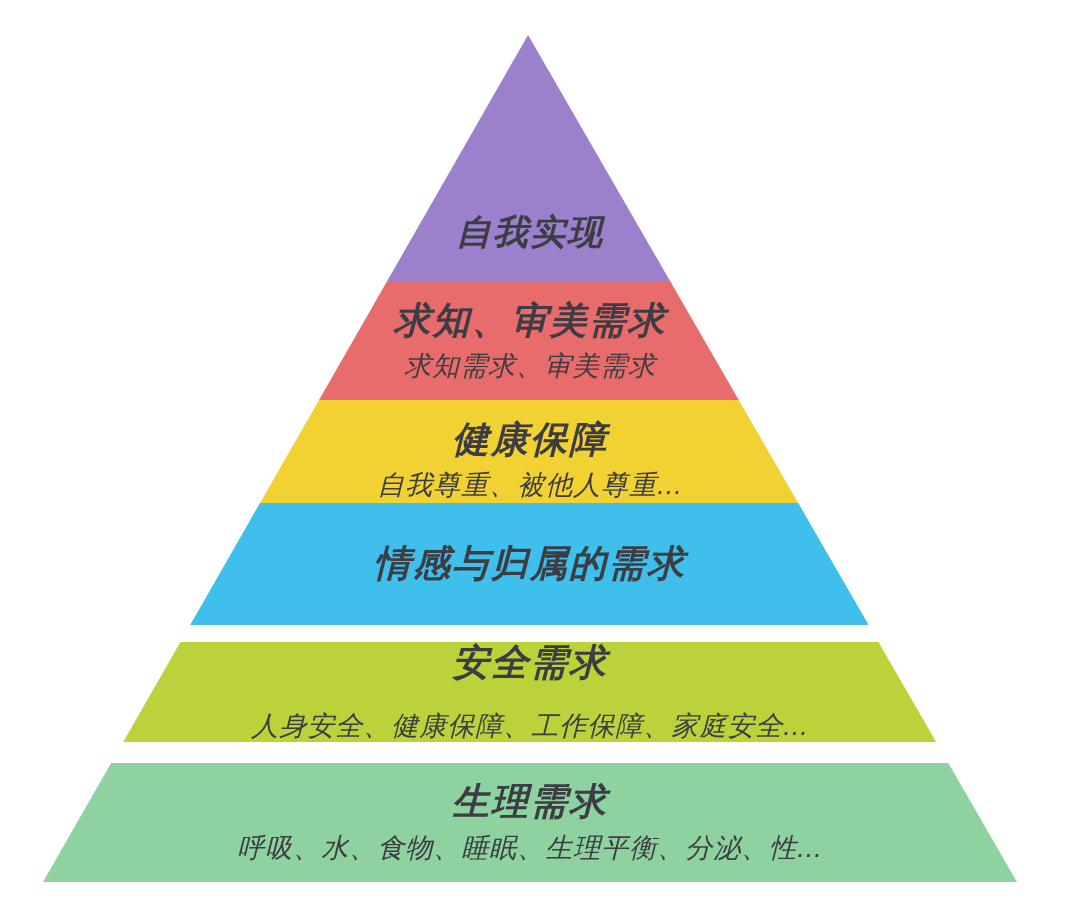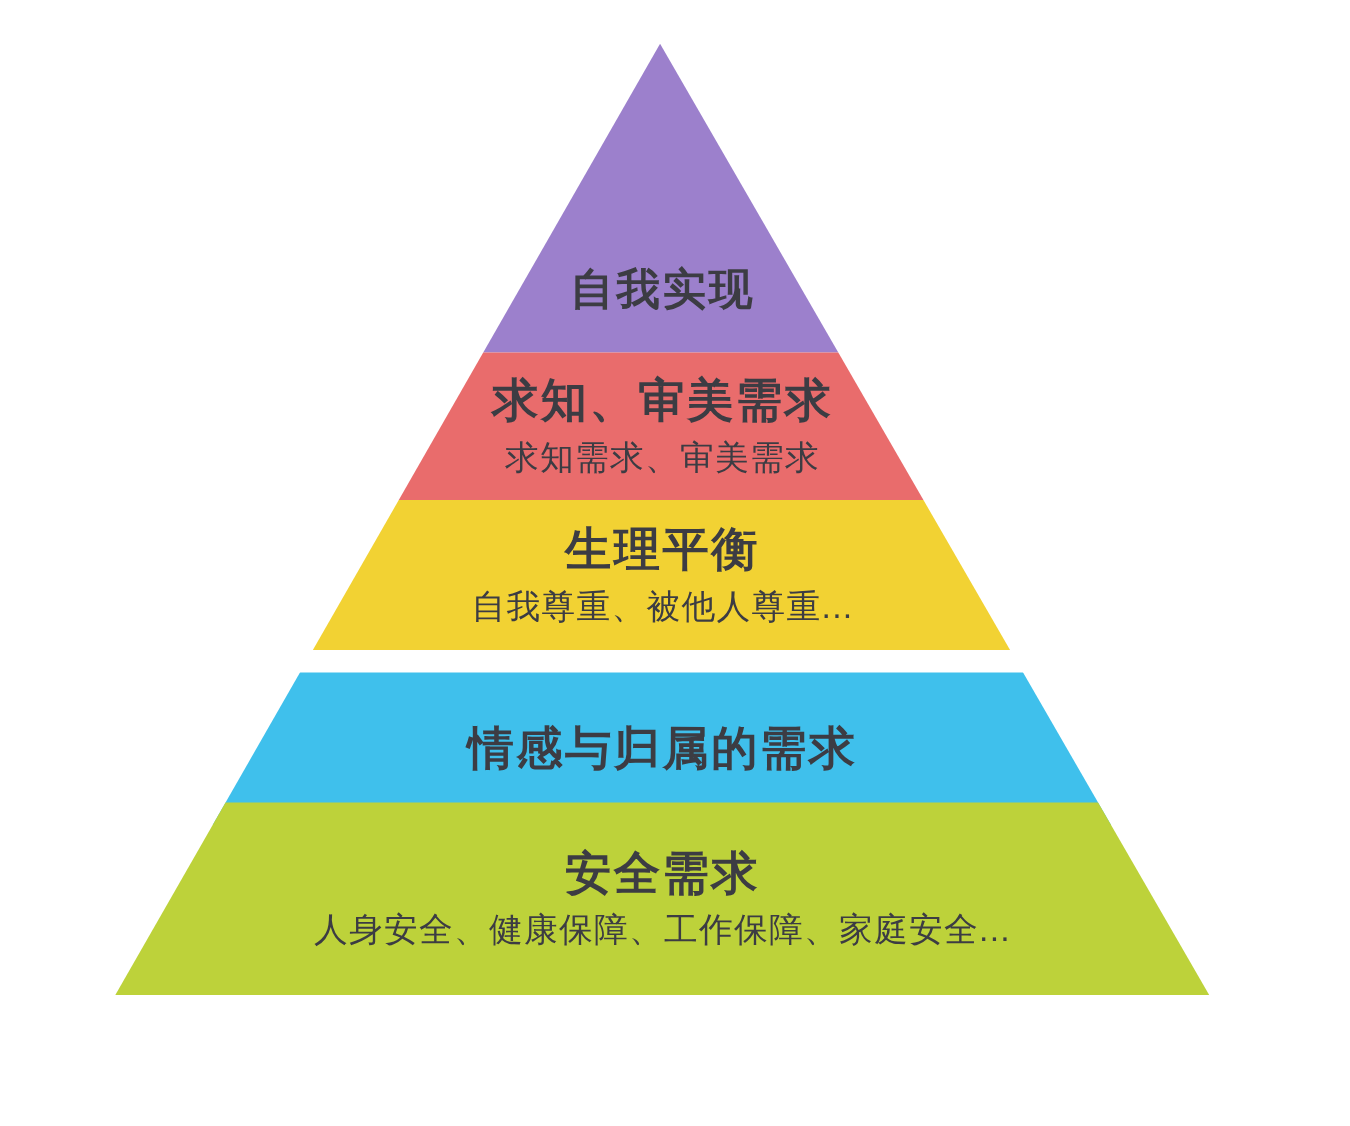--- a/index.html
+++ b/index.html
@@ -15,37 +15,38 @@
     overflow: hidden;
     font-family: "Liberation Sans", "DejaVu Sans", sans-serif;
   }
   .pyramid {
     position: absolute;
     left: 43px;
     top: 35px;
     width: 974px;
     height: 847px;
     clip-path: polygon(49.8% 0%, 100% 100%, 0% 100%);
+    font-style: italic;
   }
   .level {
     position: absolute;
     left: 0;
     width: 100%;
     display: flex;
     flex-direction: column;
     align-items: center;
     justify-content: center;
     text-align: center;
     color: #3c3c43;
   }
   .level-0 { top: 0;     height: 247px; justify-content: flex-end; padding-bottom: 30px; box-sizing: border-box; }
   .level-1 { top: 247px; height: 118px; }
   .level-2 { top: 365px; height: 120px; }
-  .level-3 { top: 503px; height: 122px; }
-  .level-4 { top: 607px; height: 154px; }
+  .level-3 { top: 468px; height: 122px; }
+  .level-4 { top: 607px; height: 100px; justify-content: space-between; }
   .level-5 { top: 728px; height: 119px; }
   .level-title {
     font-size: 37px;
     font-weight: 700;
     line-height: 1.15;
     letter-spacing: 2px;
   }
   .level-0 .level-title { font-size: 35px; }
   .level-subtitle {
     font-size: 27px;
@@ -64,28 +65,32 @@
     <div class="level level-0" style="background: rgb(156, 128, 204);">
       <div class="level-title">自我实现</div>
     </div>
 
     <div class="level level-1" style="background: rgb(233, 108, 108);">
       <div class="level-title">求知、审美需求</div>
       <div class="level-subtitle">求知需求、审美需求</div>
     </div>
 
     <div class="level level-2" style="background: rgb(242, 210, 51);">
-      <div class="level-title">生理平衡</div>
+      <div class="level-title">健康保障</div>
       <div class="level-subtitle">自我尊重、被他人尊重...</div>
     </div>
 
     <div class="level level-3" style="background: rgb(63, 192, 236);">
       <div class="level-title">情感与归属的需求</div>
     </div>
 
     <div class="level level-4" style="background: rgb(189, 210, 58);">
       <div class="level-title">安全需求</div>
       <div class="level-subtitle">人身安全、健康保障、工作保障、家庭安全...</div>
     </div>
 
+    <div class="level level-5" style="background: rgb(142, 210, 160);">
+      <div class="level-title">生理需求</div>
+      <div class="level-subtitle">呼吸、水、食物、睡眠、生理平衡、分泌、性...</div>
+    </div>
 
   </div>
 </div>
 
 </body></html>

